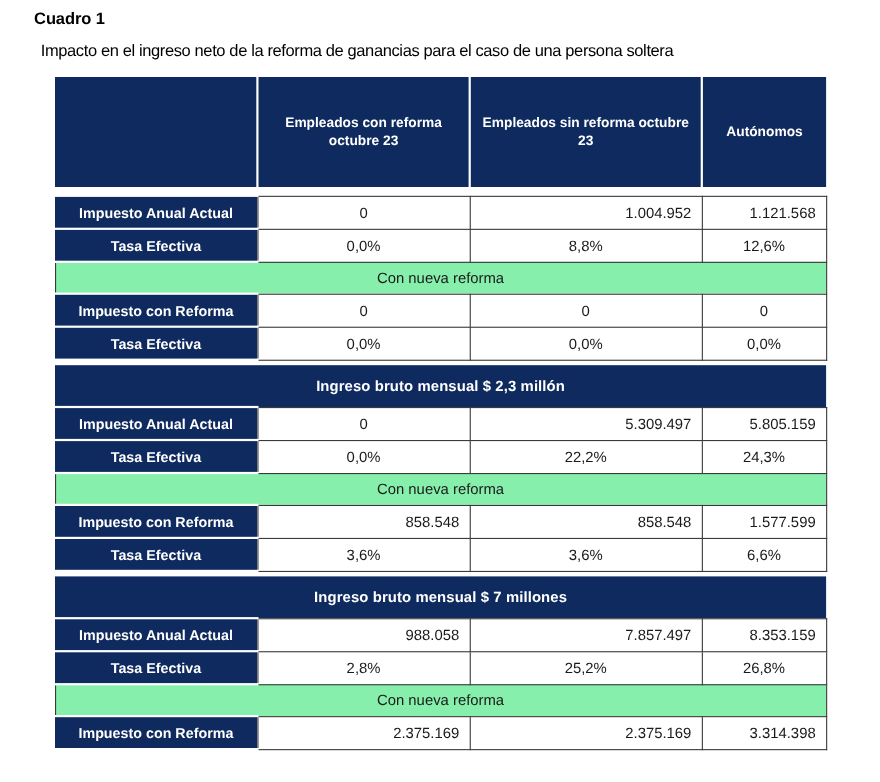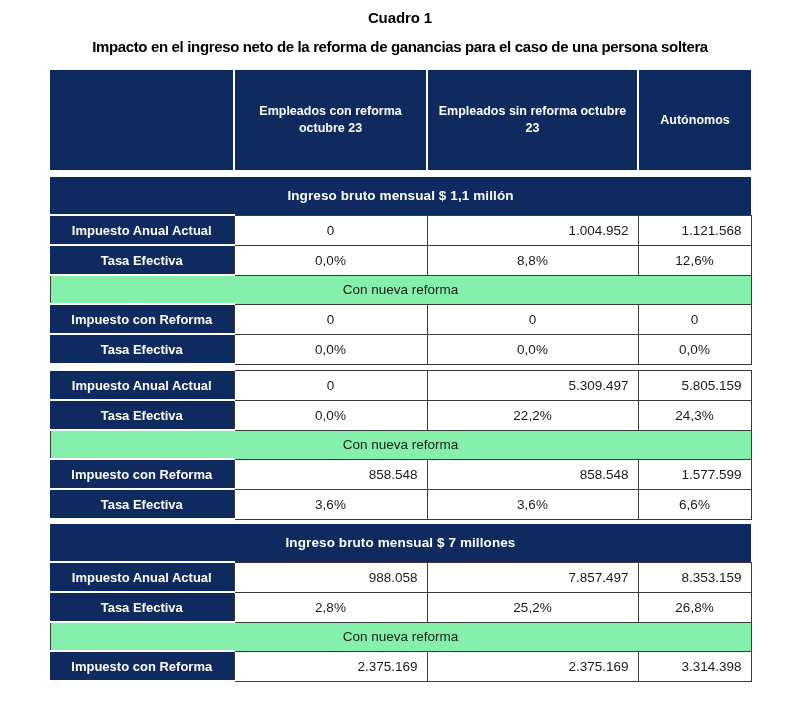--- a/index.html
+++ b/index.html
@@ -14,33 +14,33 @@
     color: #1a1a1a;
     overflow: hidden;
   }
   .page {
     position: relative;
     width: 800px;
     height: 711px;
     box-sizing: border-box;
   }
   .title-block {
-    text-align: center;
     padding-top: 8px;
+    padding-left: 31px;
   }
   .title-main {
     font-size: 15px;
     font-weight: bold;
     color: #000000;
     letter-spacing: -0.1px;
     line-height: 20px;
   }
   .title-sub {
     font-size: 15px;
-    font-weight: bold;
+    font-weight: normal;
     color: #000000;
     line-height: 20px;
     margin-top: 9px;
     letter-spacing: -0.35px;
     padding: 0 6px;
   }
 
   .table-wrap {
     margin: 13px auto 0 auto;
     width: 701px;
@@ -163,23 +163,20 @@
       <tbody id="table-body">
           <tr class="header-row">
             <td class="h-blank"></td>
             <td>Empleados con reforma octubre 23</td>
             <td>Empleados sin reforma octubre 23</td>
             <td class="h-last">Autónomos</td>
           </tr>
           <tr class="gap-row">
             <td colspan="4"></td>
           </tr>
-          <tr class="section-row">
-            <td colspan="4">Ingreso bruto mensual $ 1,1 millón</td>
-          </tr>
           <tr>
             <td class="lbl first-lbl">Impuesto Anual Actual</td>
             <td class="val ctr">0</td>
             <td class="val num">1.004.952</td>
             <td class="val num">1.121.568</td>
           </tr>
           <tr>
             <td class="lbl">Tasa Efectiva</td>
             <td class="val ctr">0,0%</td>
             <td class="val ctr">8,8%</td>
@@ -195,20 +192,23 @@
             <td class="val ctr">0</td>
           </tr>
           <tr>
             <td class="lbl">Tasa Efectiva</td>
             <td class="val ctr">0,0%</td>
             <td class="val ctr">0,0%</td>
             <td class="val ctr">0,0%</td>
           </tr>
           <tr class="thin-gap">
             <td colspan="4"></td>
+          </tr>
+          <tr class="section-row">
+            <td colspan="4">Ingreso bruto mensual $ 2,3 millón</td>
           </tr>
           <tr>
             <td class="lbl first-lbl">Impuesto Anual Actual</td>
             <td class="val ctr">0</td>
             <td class="val num">5.309.497</td>
             <td class="val num">5.805.159</td>
           </tr>
           <tr>
             <td class="lbl">Tasa Efectiva</td>
             <td class="val ctr">0,0%</td>

